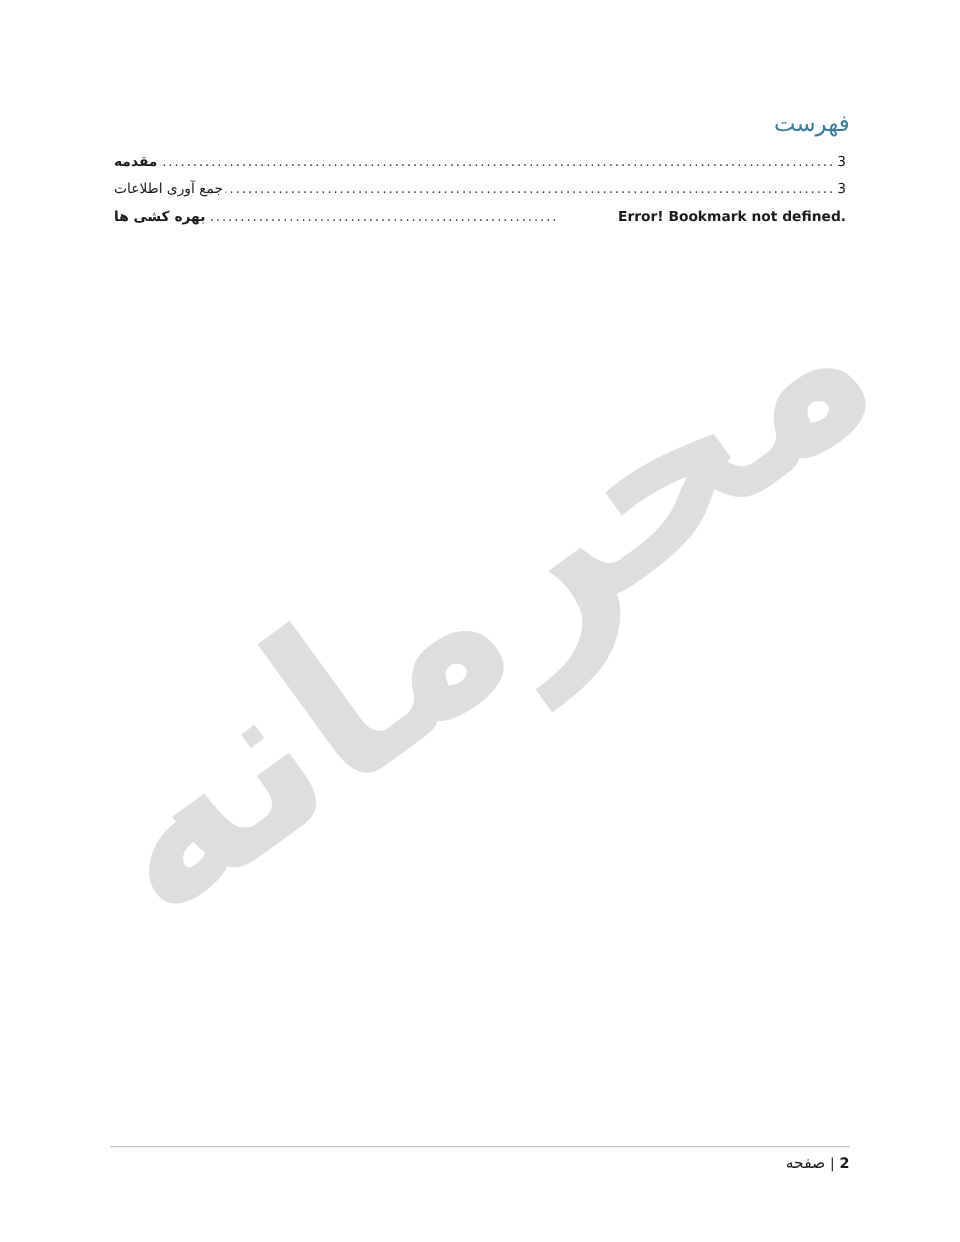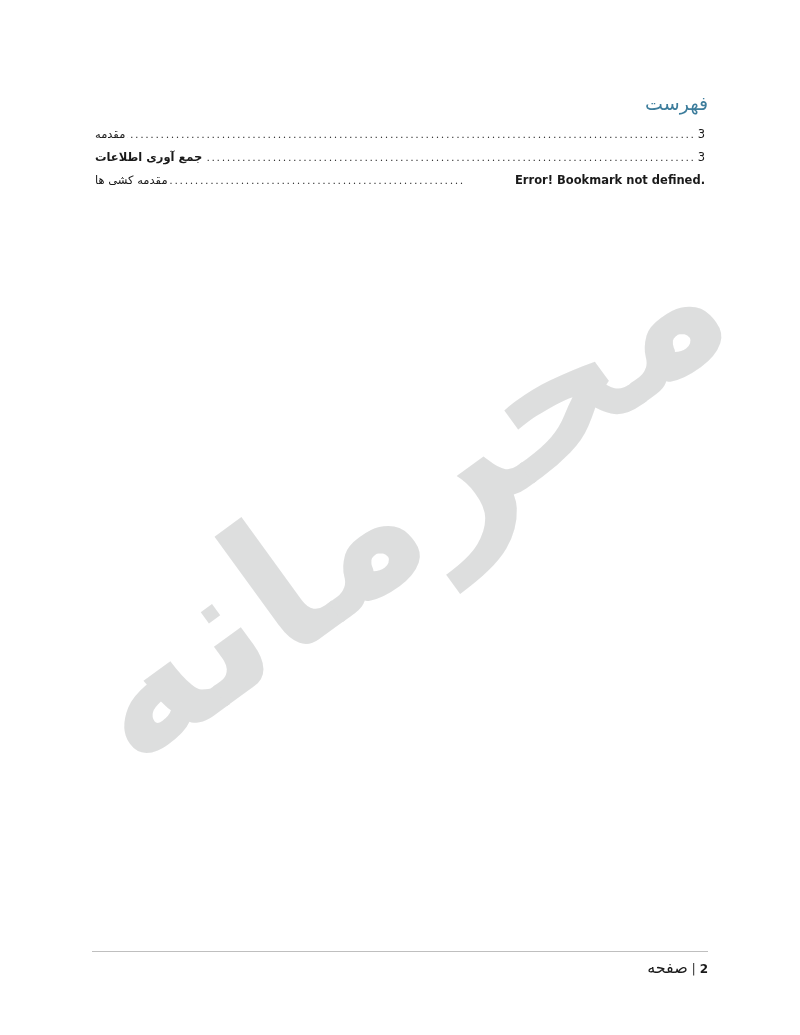--- a/index.html
+++ b/index.html
@@ -77,27 +77,27 @@
     flex-direction: row-reverse;
     align-items: baseline;
     direction: rtl;
     font-size: 11.5px;
     color: #1a1a1a;
     padding: 4.5px 0;
     white-space: nowrap;
   }
 
   .toc-entry .label {
-    font-weight: 400;
+    font-weight: 700;
     flex: 0 0 auto;
     padding-left: 3px;
   }
 
   .toc-entry.light .label {
-    font-weight: 700;
+    font-weight: 400;
     text-align: right;
   }
 
   .toc-entry .dots {
     flex: 1 1 auto;
     overflow: hidden;
     height: 1em;
     position: relative;
     margin: 0 2px;
     color: #3a3a3a;
@@ -150,21 +150,21 @@
   .footer-page-no {
     font-weight: 700;
     font-size: 12px;
     direction: ltr;
   }
   .footer-sep {
     margin: 0 4px;
     color: #1a1a1a;
   }
   .footer-label {
-    font-size: 16px;
+    font-size: 13px;
     letter-spacing: 0.5px;
   }
 </style>
 </head>
 <body>
 
 <div class="page">
 
   <div class="watermark">
     <div class="watermark-text">محرمانه</div>
@@ -182,21 +182,21 @@
         <span class="pagenum">3</span>
       </div>
 
       <div class="toc-entry light">
         <span class="label">جمع آوری اطلاعات</span>
         <span class="dots"></span>
         <span class="pagenum">3</span>
       </div>
 
       <div class="toc-entry">
-        <span class="label">مقدمه کشی ها</span>
+        <span class="label">بهره کشی ها</span>
         <span class="dots"></span>
         <span class="pagenum err">Error! Bookmark not defined.</span>
       </div>
 
 
     </div>
 
   </div>
 
   <div class="footer">

